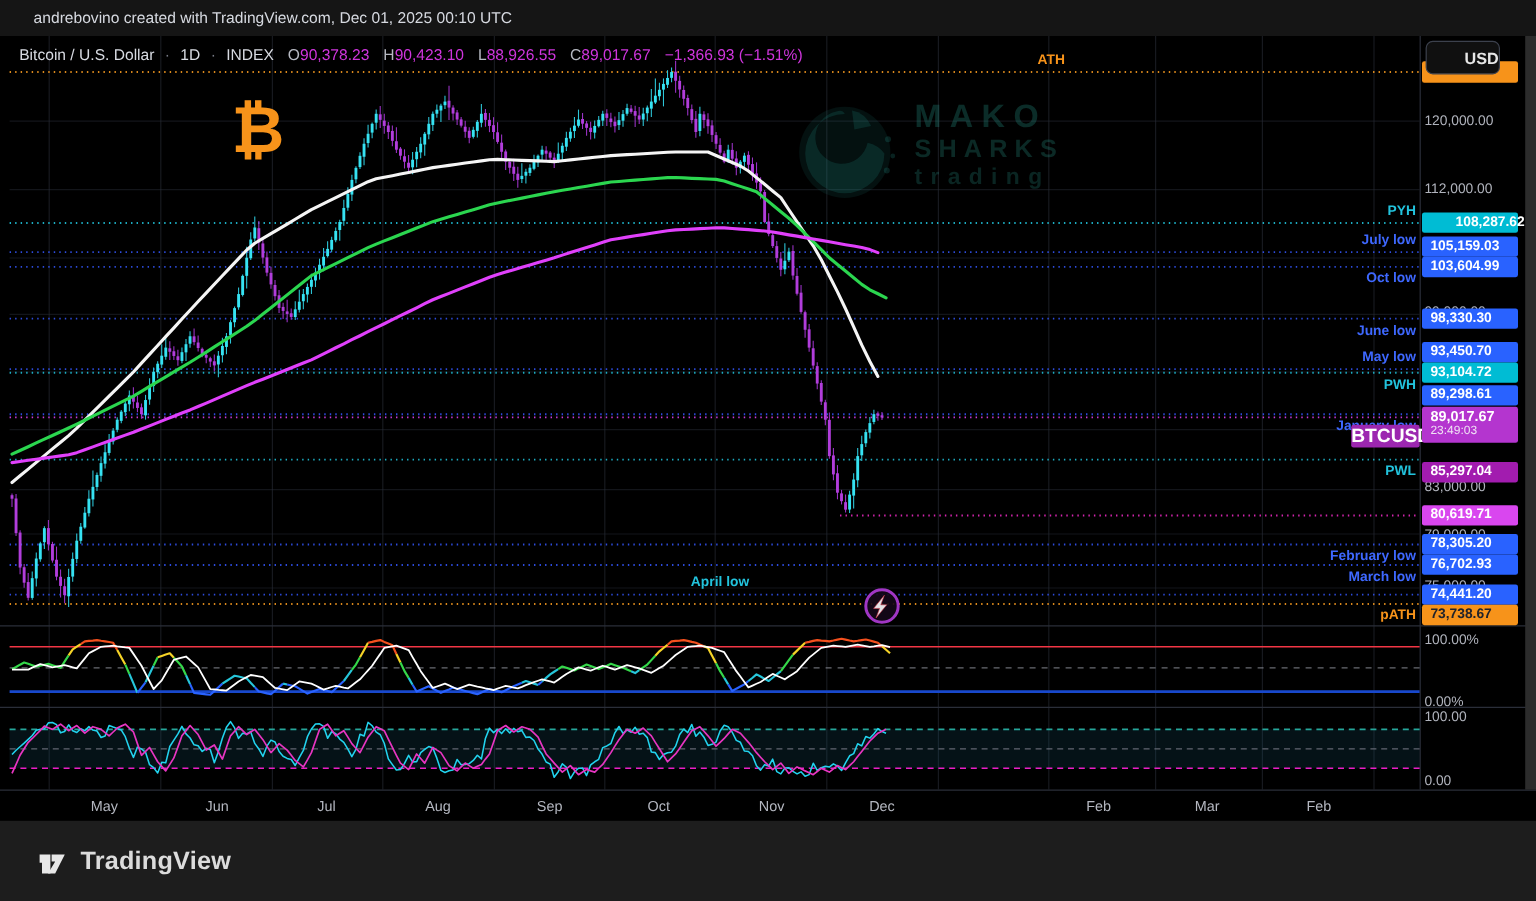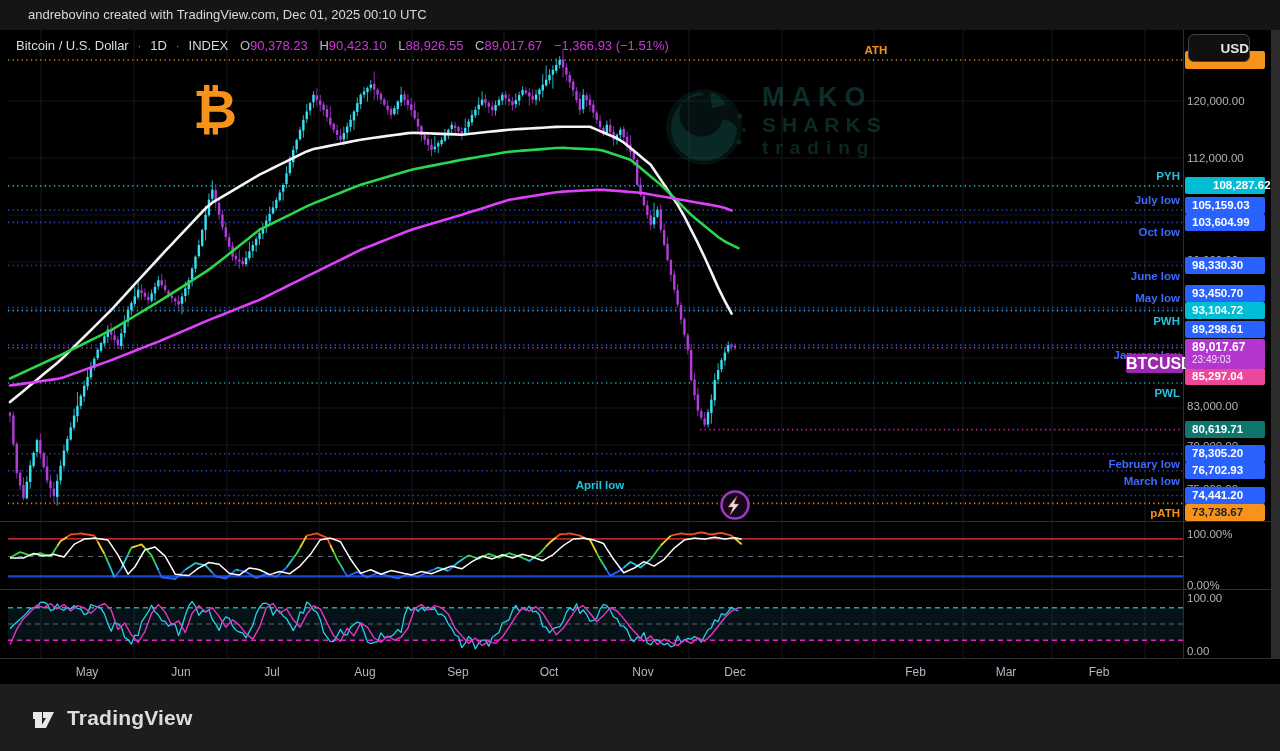--- a/index.html
+++ b/index.html
@@ -652,22 +652,22 @@
     <div class="ax" style="top: 578px;">0.00%</div>
     <div class="ax" style="top: 591px;">100.00</div>
     <div class="ax" style="top: 644px;">0.00</div>
     <div class="badge" style="background: rgb(0, 188, 212); color: rgb(255, 255, 255); top: 177.351px; padding-left: 28px;">108,287.62</div>
     <div class="badge" style="background: rgb(41, 98, 255); color: rgb(255, 255, 255); top: 196.874px;">105,159.03</div>
     <div class="badge" style="background: rgb(41, 98, 255); color: rgb(255, 255, 255); top: 213.874px;">103,604.99</div>
     <div class="badge" style="background: rgb(41, 98, 255); color: rgb(255, 255, 255); top: 257.046px;">98,330.30</div>
     <div class="badge" style="background: rgb(41, 98, 255); color: rgb(255, 255, 255); top: 285.162px;">93,450.70</div>
     <div class="badge" style="background: rgb(0, 188, 212); color: rgb(255, 255, 255); top: 302.162px;">93,104.72</div>
     <div class="badge" style="background: rgb(41, 98, 255); color: rgb(255, 255, 255); top: 321.25px;">89,298.61</div>
-    <div class="badge" style="background: #ec4899; color: rgb(255, 255, 255); top: 368px;">85,297.04</div>
-    <div class="badge" style="background: #0f766e; color: rgb(255, 255, 255); top: 421.12px;">80,619.71</div>
+    <div class="badge" style="background: #a21caf; color: rgb(255, 255, 255); top: 385px;">85,297.04</div>
+    <div class="badge" style="background: #d946ef; color: rgb(255, 255, 255); top: 421.12px;">80,619.71</div>
     <div class="badge" style="background: rgb(41, 98, 255); color: rgb(255, 255, 255); top: 445.186px;">78,305.20</div>
     <div class="badge" style="background: rgb(41, 98, 255); color: rgb(255, 255, 255); top: 462.267px;">76,702.93</div>
     <div class="badge" style="background: rgb(41, 98, 255); color: rgb(255, 255, 255); top: 486.996px;">74,441.20</div>
     <div class="badge" style="background: rgb(247, 147, 26); color: rgb(32, 35, 43); top: 503.996px;">73,738.67</div>
     <div class="lvl-label" style="color: rgb(247, 147, 26); top: 44.0341px; left: 876px; transform: translateX(-50%);">ATH</div>
     <div class="lvl-label" style="color: rgb(34, 195, 221); top: 169.851px; left: 1180px; transform: translateX(-100%);">PYH</div>
     <div class="lvl-label" style="color: rgb(62, 104, 255); top: 194.073px; left: 1180px; transform: translateX(-100%);">July low</div>
     <div class="lvl-label" style="color: rgb(62, 104, 255); top: 226.374px; left: 1180px; transform: translateX(-100%);">Oct low</div>
     <div class="lvl-label" style="color: rgb(62, 104, 255); top: 269.546px; left: 1180px; transform: translateX(-100%);">June low</div>
     <div class="lvl-label" style="color: rgb(62, 104, 255); top: 291.598px; left: 1180px; transform: translateX(-100%);">May low</div>

